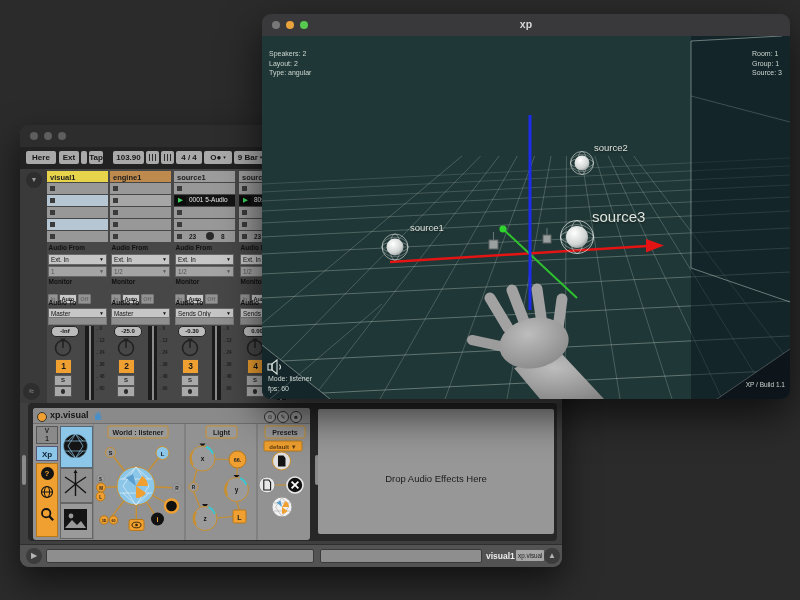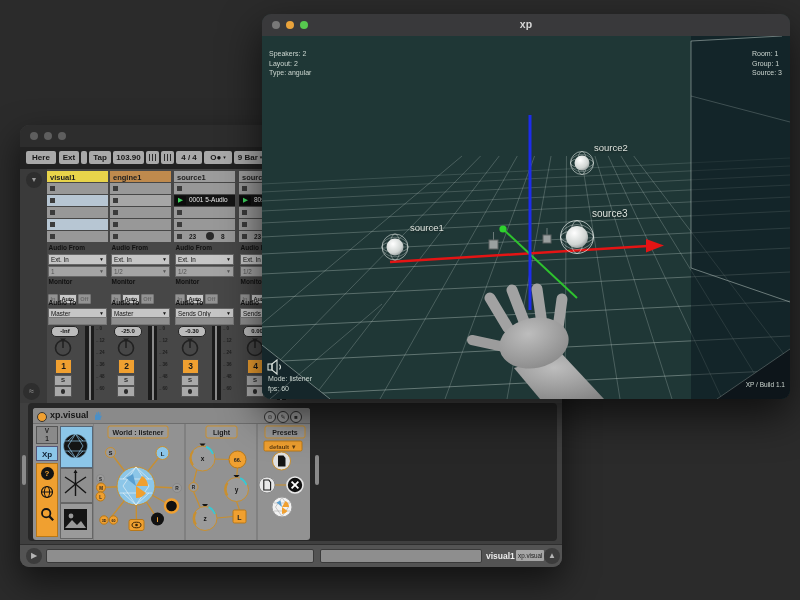--- a/index.html
+++ b/index.html
@@ -93,21 +93,21 @@
     <div class="lt-title">
       <span class="tl" style="left:10px"></span>
       <span class="tl" style="left:24px"></span>
       <span class="tl" style="left:38px"></span>
     </div>
 
     <div class="lt-transport">
       <span class="tbtn" style="left:6px;width:30px">Here</span>
       <span class="tbtn" style="left:39px;width:20px">Ext</span>
       <span class="tbtn" style="left:61px;width:6px"></span>
-      <span class="tbtn" style="left:69px;width:22px">Tap</span>
+      <span class="tbtn" style="left:69px;width:14px">Tap</span>
       <span class="tbtn" style="left:93px;width:31px">103.90</span>
       <span class="tbtn" style="left:126px;width:13px"><i class="tick"></i><i class="tick"></i><i class="tick"></i></span>
       <span class="tbtn" style="left:141px;width:13px"><i class="tick"></i><i class="tick"></i><i class="tick"></i></span>
       <span class="tbtn" style="left:156px;width:26px">4 / 4</span>
       <span class="tbtn" style="left:184px;width:28px"><span>O</span>●<span class="dar">▾</span></span>
       <span class="tbtn" style="left:214px;width:32px"><span>9 Bar</span><span class="dar">▾</span></span>
       <span class="tbtn" style="left:248px;width:18px"></span>
     </div>
 
     <div class="lt-trackbg"></div>
@@ -472,20 +472,23 @@
               </g>
               <path d="M189 84 L196 84 A7 7 0 0 0 192.5 78 Z" fill="#f0a030"></path>
               <path d="M189 84 L189 91 A7 7 0 0 0 194.5 88 Z" fill="#f0a030"></path>
               <path d="M189 84 L183.5 79.5 L187.5 77.5 Z" fill="#5a9fd0"></path>
             </g>
         </svg>
       </div>
 
       <span class="sliver" style="left:286.5px;top:52px"></span>
 
+      <div class="drop">
+        <span>Drop Audio Effects Here</span>
+      </div>
     </div>
     <span class="sliver" style="position:absolute;left:2px;top:330px"></span>
 
     <div class="lt-status">
       <span class="stcirc" style="left:6px">▶</span>
       <span class="stfield" style="left:26px;width:266px"></span>
       <span class="stfield" style="left:300px;width:160px"></span>
       <span class="sttrack" style="left:466px">visual1</span>
       <span class="stdev" style="left:496px">xp.visual</span>
       <span class="stcirc" style="left:524px">▲</span>
@@ -612,19 +615,19 @@
         <div>Layout: 2</div>
         <div>Type: angular</div>
       </div>
       <div class="ovl" style="left:490px;top:13px">
         <div>Room: 1</div>
         <div>Group: 1</div>
         <div>Source: 3</div>
       </div>
       <span class="srcLbl" style="left:148px;top:186px;font-size:9.5px">source1</span>
       <span class="srcLbl" style="left:332px;top:106px;font-size:9.5px">source2</span>
-      <span class="srcLbl" style="left:330px;top:172px;font-size:10px">source3</span>
+      <span class="srcLbl" style="left:330px;top:172px;font-size:15px">source3</span>
       <div class="ovl" style="left:6px;top:338px">Mode: listener</div>
       <div class="ovl" style="left:6px;top:348px">fps: 60</div>
       <div class="ovl" style="right:5px;top:344px;font-size:6.5px">XP / Build 1.1</div>
     </div>
   </div>
 </div>
 
 </body></html>

